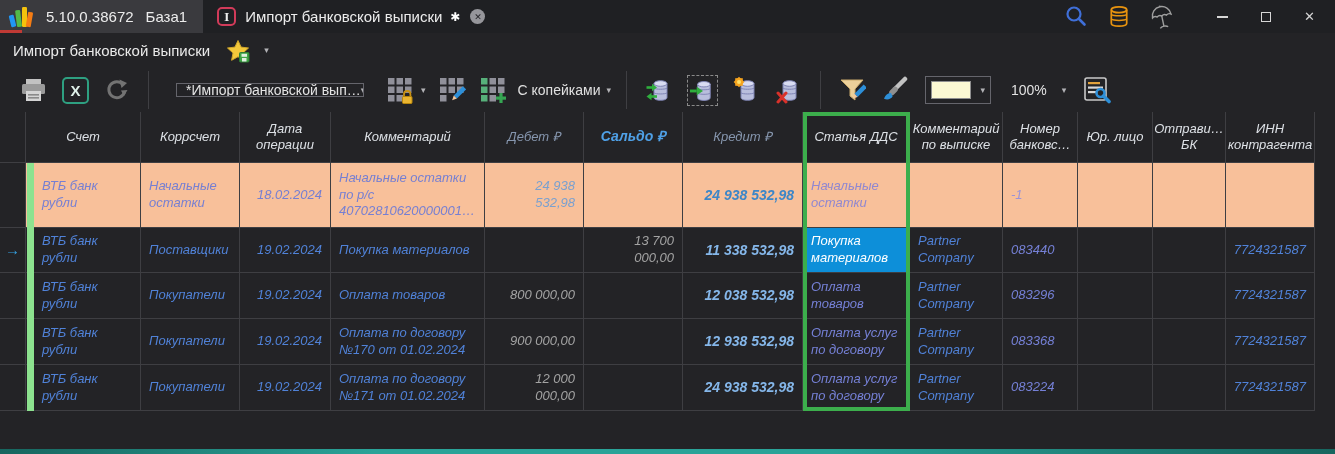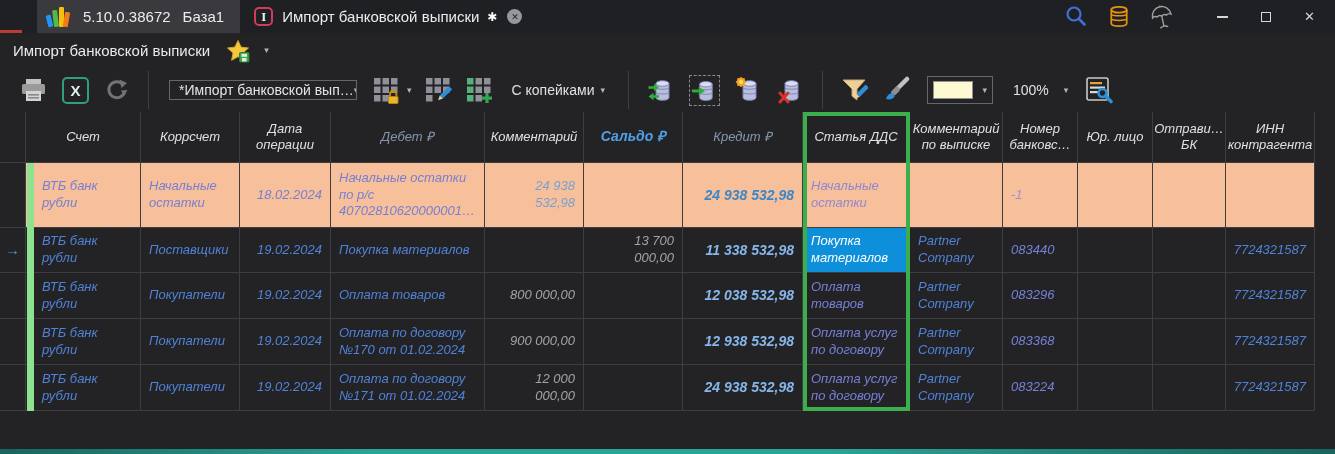--- a/index.html
+++ b/index.html
@@ -2,21 +2,21 @@
 <html><head>
 <meta charset="utf-8">
 <style>
   *{margin:0;padding:0;box-sizing:border-box;}
   html,body{width:1335px;height:454px;overflow:hidden;}
   body{background:#232326;font-family:"Liberation Sans",sans-serif;position:relative;}
 
   
   .titlebar{height:33px;background:#1f2023;display:flex;align-items:center;position:relative;}
   .titlebar::after{content:"";position:absolute;left:0;bottom:0;width:22px;height:3px;background:#c03a35;}
-  .tb-left{height:100%;background:#3a3a3e;display:flex;align-items:center;gap:12px;padding:0 16px 0 8px;margin-left:37px;}
+  .tb-left{height:100%;background:#3a3a3e;display:flex;align-items:center;gap:12px;padding:0 16px 0 8px;}
   .tb-text{color:#ececec;font-size:15px;}
   .tab{display:flex;align-items:center;padding:0 10px 0 14px;color:#ececec;font-size:15px;height:100%;}
   .tab-ico{width:19px;height:19px;border:2px solid #d23b5a;border-radius:5px;color:#eee;
     font-family:"Liberation Serif",serif;font-size:13px;font-weight:bold;display:flex;align-items:center;justify-content:center;margin-right:9px;}
   .tab-ast{font-size:12px;color:#fff;margin-left:8px;}
   .tab-close{width:15px;height:15px;border-radius:50%;background:#96969b;color:#26262a;font-size:9px;
     display:flex;align-items:center;justify-content:center;margin-left:10px;}
   .tb-icons{margin-left:auto;display:flex;align-items:center;gap:17px;}
   .wc{display:flex;align-items:center;gap:33px;margin-left:42px;padding-right:20px;}
   .wc-min{width:11px;height:2px;background:#d6d6d6;}
@@ -27,23 +27,23 @@
   .breadcrumb{height:35px;display:flex;align-items:center;padding-left:13px;background:#232326;}
   .bc-title{color:#eaeaea;font-size:15px;}
   .bc-star{margin-left:16px;display:flex;align-items:center;}
   .caret{color:#b2b2b6;font-size:9px;line-height:1;}
   .bc-caret{margin-left:14px;}
 
   
   .toolbar{height:44px;display:flex;align-items:center;padding-left:12px;background:#232326;}
   .tbtn{display:flex;align-items:center;justify-content:center;margin:0 7px;position:relative;}
   .sep{width:1px;height:38px;background:#3f3f43;margin:0 11px;}
-  .combo{width:188px;height:20px;border:1px solid #65656c;display:flex;align-items:center;justify-content:space-between;
-    padding:0 9px;color:#e4e4e4;font-size:14px;margin:0 9px;background:#232326;white-space:nowrap;overflow:hidden;}
-  .label-btn{color:#e0e0e0;font-size:14px;display:flex;align-items:center;gap:6px;margin:0 12px;white-space:nowrap;}
+  .combo{width:188px;height:14px;border:1px solid #65656c;display:flex;align-items:center;justify-content:space-between;
+    padding:0 9px;color:#e4e4e4;font-size:14px;margin:0 16px;background:#232326;white-space:nowrap;overflow:hidden;}
+  .label-btn{color:#e0e0e0;font-size:14px;display:flex;align-items:center;gap:6px;margin:0 4px;white-space:nowrap;}
   .ccombo{width:66px;height:28px;border:1px solid #65656c;display:flex;align-items:center;justify-content:space-between;
     padding:0 5px;margin:0 10px;}
   .swatch{width:40px;height:18px;background:#fcf9d3;border:1px solid #8f8f8f;}
   .zoom-ctl{color:#e2e2e2;font-size:14px;display:flex;align-items:center;gap:15px;margin:0 10px;}
 
   
   .table-wrap{position:relative;width:1315px;font-style:italic;}
   .grid{display:grid;
     grid-template-columns:26px 115px 99px 91px 154px 99px 99px 120px 107px 93px 75px 75px 73px 89px;
     grid-template-rows:51px 65px 45px 46px 46px 46px;background:#232326;}
@@ -298,22 +298,22 @@
     </svg>
   </span>
 </div>
 
 <div class="table-wrap">
   <div class="grid">
       <div class="th col-selector"></div>
       <div class="th col-account">Счет</div>
       <div class="th col-corr">Коррсчет</div>
       <div class="th col-date">Дата операции</div>
+      <div class="th col-comment">Комментарий</div>
       <div class="th col-debit">Дебет ₽</div>
-      <div class="th col-comment">Комментарий</div>
       <div class="th col-saldo">Сальдо ₽</div>
       <div class="th col-credit">Кредит ₽</div>
       <div class="th col-dds">Статья ДДС</div>
       <div class="th col-counterparty">Комментарий по выписке</div>
       <div class="th col-doc_number">Номер банковс…</div>
       <div class="th col-entity">Юр. лицо</div>
       <div class="th col-sender">Отправи… БК</div>
       <div class="th col-inn">ИНН контрагента</div>
       <div class="cell col-selector row-opening"></div>
       <div class="cell col-account row-opening">ВТБ банк рубли</div>

